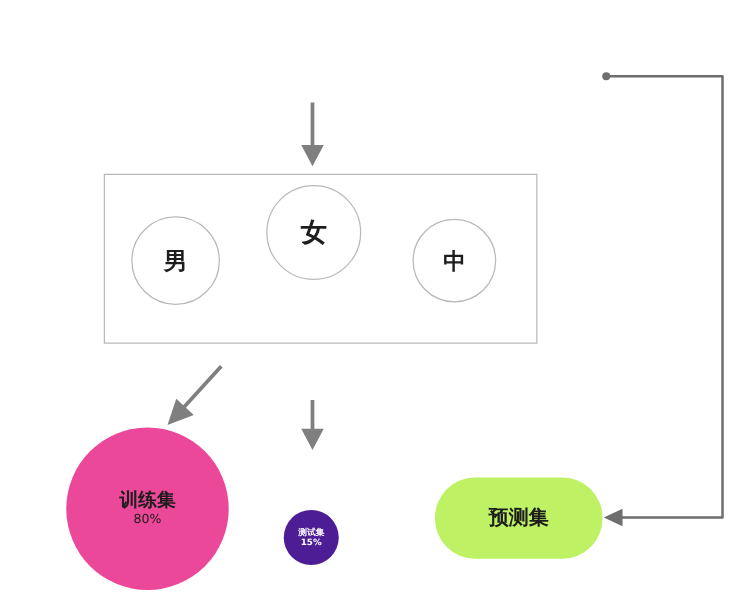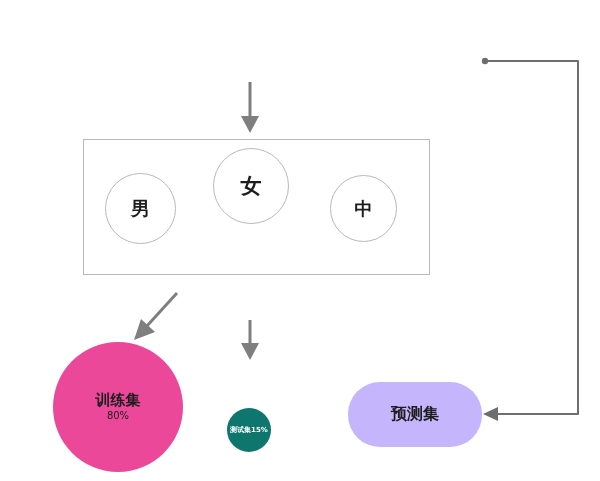--- a/index.html
+++ b/index.html
@@ -82,35 +82,35 @@
   }
   #train-circle .label { font-size: 15px; font-weight: bold; }
   #train-circle .pct   { font-size: 10px; font-weight: normal; }
 
   #test-circle {
     left: 227px;
     top: 408px;
     width: 44px;
     height: 44px;
     border-radius: 50%;
-    background: #0f766e;
-    flex-direction: row;
+    background: #4c1d95;
+    flex-direction: column;
     color: #ffffff;
     line-height: 1.2;
   }
   #test-circle .label { font-size: 7px; font-weight: bold; }
   #test-circle .pct   { font-size: 7px; font-weight: bold; }
 
   #predict-box {
     left: 348px;
     top: 382px;
     width: 134px;
     height: 65px;
     border-radius: 32px;
-    background: #c4b5fd;
+    background: #bef264;
     color: #1d1d1d;
     font-size: 16px;
     font-weight: bold;
   }
 
   
   #connectors {
     position: absolute;
     left: 0;
     top: 0;

